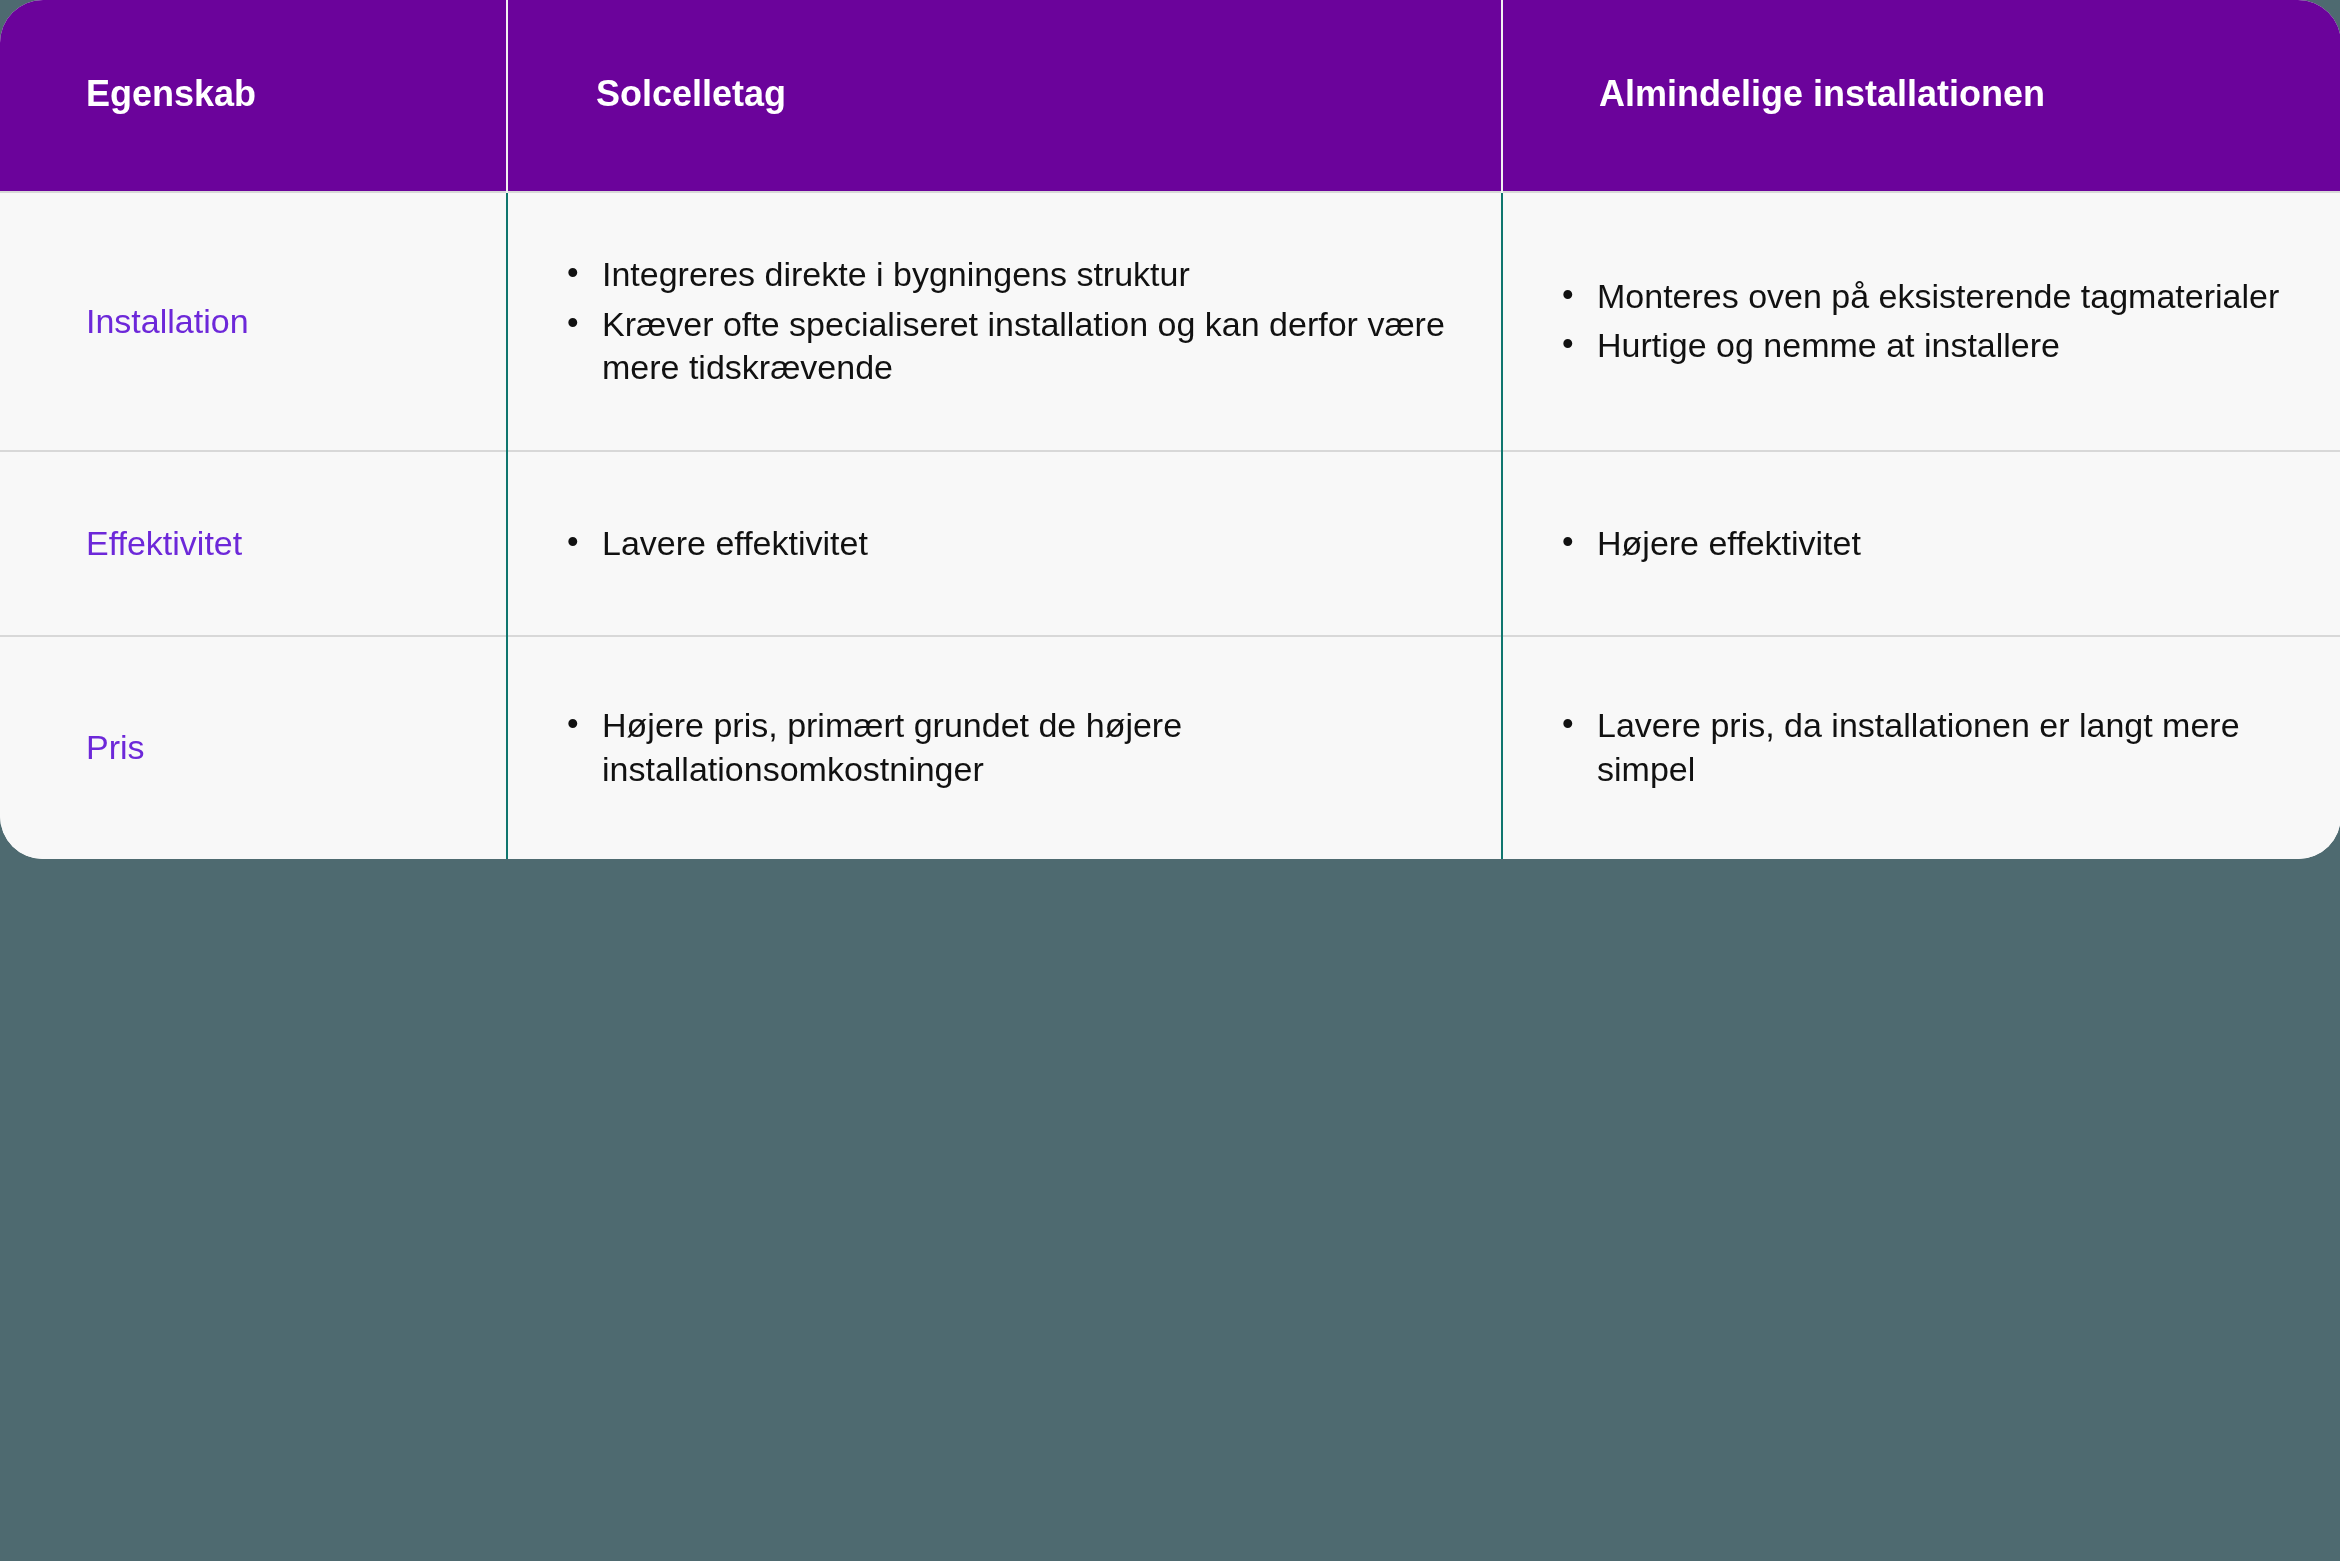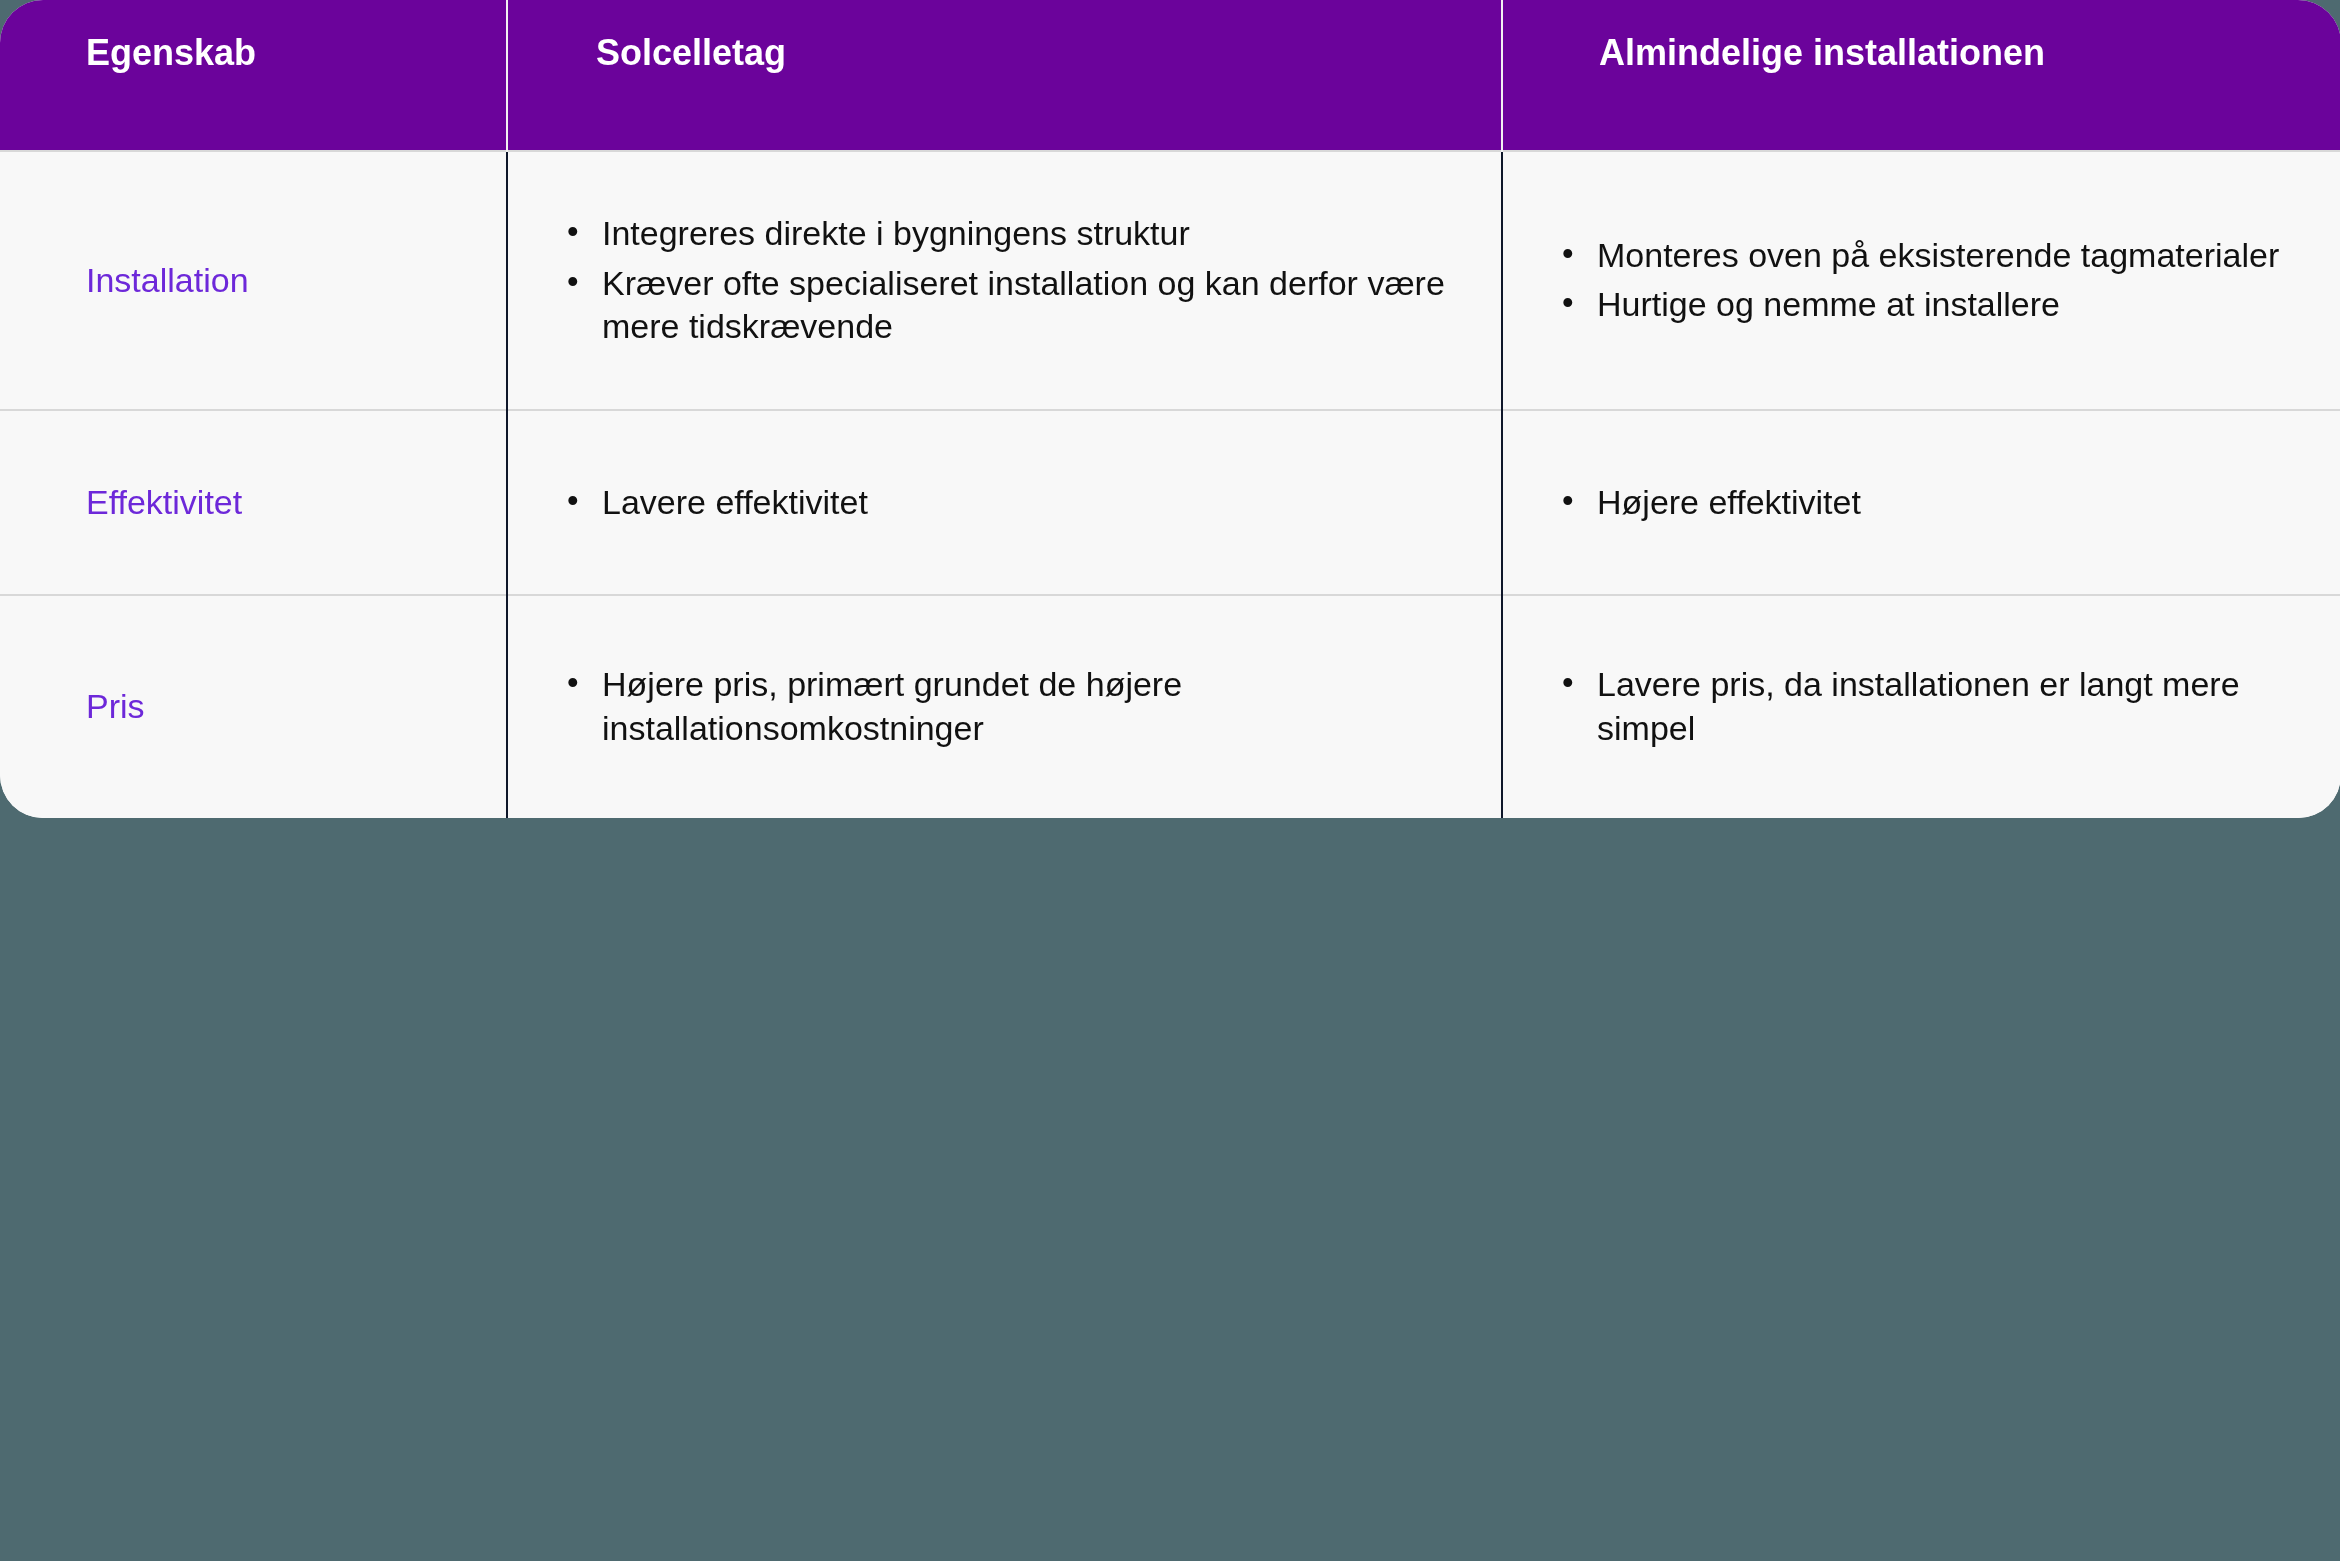--- a/index.html
+++ b/index.html
@@ -34,33 +34,33 @@
   table.comparison col.c1 { width: 507px; }
   table.comparison col.c2 { width: 995px; }
   table.comparison col.c3 { width: 839px; }
 
   thead th {
     background: #6b039b;
     color: #ffffff;
     text-align: left;
     font-size: 36px;
     font-weight: bold;
-    padding: 32px 0 76px 0;
+    padding: 73px 0 76px 0;
     vertical-align: middle;
     border-right: 2px solid #f2f2f2;
   }
   thead th:last-child { border-right: none; }
   thead th .hcell { padding-left: 86px; }
   thead th.h2 .hcell { padding-left: 88px; }
   thead th.h3 .hcell { padding-left: 96px; }
 
   tbody td {
     background: #f8f8f8;
     border-top: 2px solid #d8d8d8;
-    border-right: 2px solid #0f172a;
+    border-right: 2px solid #0f766e;
     vertical-align: middle;
     color: #111111;
     font-size: 34px;
     line-height: 1.28;
     padding: 33px 0;
   }
   tbody td:last-child { border-right: none; }
 
   tbody td.feature {
     padding-left: 86px;

